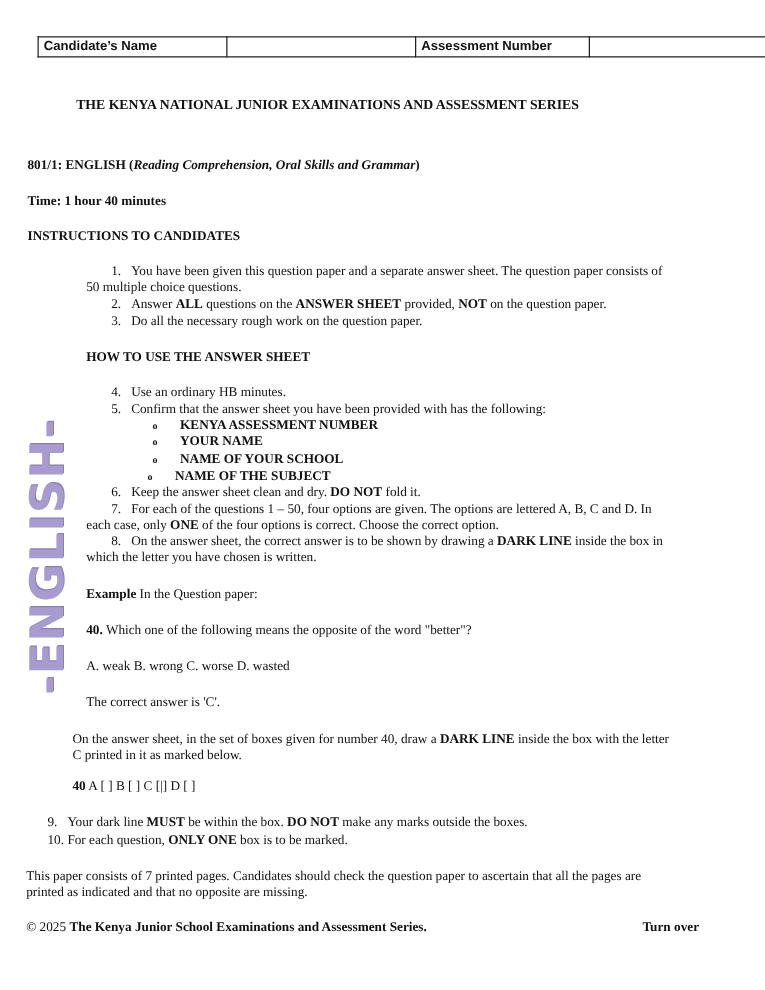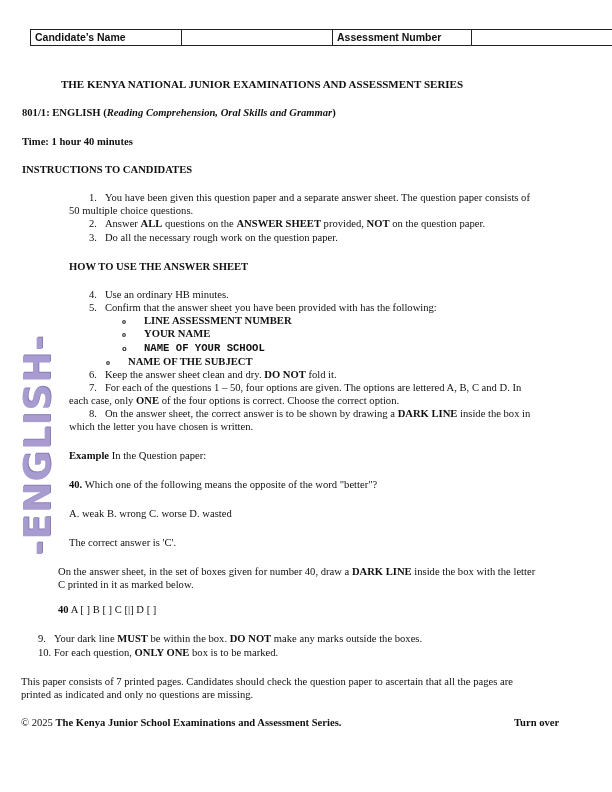--- a/index.html
+++ b/index.html
@@ -12,21 +12,21 @@
     position: absolute; left: 30px; top: 29px; width: 609px; border-collapse: collapse;
     font-family: "Liberation Sans", "DejaVu Sans", sans-serif; font-weight: bold; font-size: 10.5px;
   }
   table.header-table td { border: 1px solid #222; height: 15px; padding: 0 4px; line-height: 15px; }
   table.header-table td.c1 { width: 142px; }
   table.header-table td.c2 { width: 142px; }
   table.header-table td.c3 { width: 130px; }
   .title { left: 0; width: 524px; top: 78px; text-align: center; font-weight: bold; font-size: 11px; }
   .b { font-weight: bold; }
   .i { font-style: italic; }
-  .line { position: absolute; white-space: nowrap; line-height: 12px; }
+  .line { position: absolute; white-space: nowrap; line-height: 12px; margin-top: 20px; }
   .watermark {
     position: absolute; left: 16px; top: 556px; transform-origin: left top; transform: rotate(-90deg);
     font-family: "DejaVu Sans", sans-serif; font-weight: bold; font-size: 37px; color: #a79bcf;
     letter-spacing: 1px; white-space: nowrap; text-shadow: 1px 1px 0 #8a7fb5;
   }
   .bullet { display: inline-block; width: 22px; font-size: 8px; }
 </style>
 </head>
 <body>
 
@@ -64,29 +64,29 @@
 
 <div class="line b" style="left:69px; top:261px;">HOW TO USE THE ANSWER SHEET</div>
 
 <div class="line" style="left:89px; top:289px;">
   <span>4.</span>&nbsp;&nbsp;&nbsp;<span>Use an ordinary HB minutes.</span>
 </div>
 <div class="line" style="left:89px; top:302px;">
   <span>5.</span>&nbsp;&nbsp;&nbsp;<span>Confirm that the answer sheet you have been provided with has the following:</span>
 </div>
 <div class="line b" style="left:122px; top:315px;">
-  <span class="bullet">o</span><span>LINE ASSESSMENT NUMBER</span>
+  <span class="bullet">o</span><span>KENYA ASSESSMENT NUMBER</span>
 </div>
 <div class="line b" style="left:122px; top:328px;">
   <span class="bullet">o</span><span>YOUR NAME</span>
 </div>
-<div class="line b" style="left:122px; top:342px;font-family:Liberation Mono, monospace;">
+<div class="line b" style="left:122px; top:342px;">
   <span class="bullet">o</span><span>NAME OF YOUR SCHOOL</span>
 </div>
-<div class="line b" style="left:106px; top:356px;">
+<div class="line b" style="left:118px; top:356px;">
   <span class="bullet">o</span><span>NAME OF THE SUBJECT</span>
 </div>
 <div class="line" style="left:89px; top:369px;">
   <span>6.</span>&nbsp;&nbsp;&nbsp;<span>Keep the answer sheet clean and dry. </span><span class="b">DO NOT</span><span> fold it.</span>
 </div>
 <div class="line" style="left:89px; top:382px;">
   <span>7.</span>&nbsp;&nbsp;&nbsp;<span>For each of the questions 1 – 50, four options are given. The options are lettered A, B, C and D. In</span>
 </div>
 <div class="line" style="left:69px; top:395px;">
   <span>each case, only </span><span class="b">ONE</span><span> of the four options is correct. Choose the correct option.</span>
@@ -114,20 +114,20 @@
 </div>
 
 <div class="line" style="left:38px; top:633px;">
   <span>9.</span>&nbsp;&nbsp;&nbsp;<span>Your dark line </span><span class="b">MUST</span><span> be within the box. </span><span class="b">DO NOT</span><span> make any marks outside the boxes.</span>
 </div>
 <div class="line" style="left:38px; top:647px;">
   <span>10.</span>&nbsp;<span>For each question, </span><span class="b">ONLY ONE</span><span> box is to be marked.</span>
 </div>
 
 <div class="line" style="left:21px; top:676px;">This paper consists of 7  printed pages. Candidates should check the question paper to ascertain that all the pages are</div>
-<div class="line" style="left:21px; top:689px;">printed as indicated and only no questions are missing.</div>
+<div class="line" style="left:21px; top:689px;">printed as indicated and that no opposite are missing.</div>
 
 <div class="line" style="left:21px; top:717px;">
   <span>© 2025 </span><span class="b">The Kenya Junior School Examinations and Assessment Series.</span>
 </div>
 <div class="line b" style="left:514px; top:717px;">Turn over</div>
 
 <div class="watermark">-ENGLISH-</div>
 
 </body></html>

